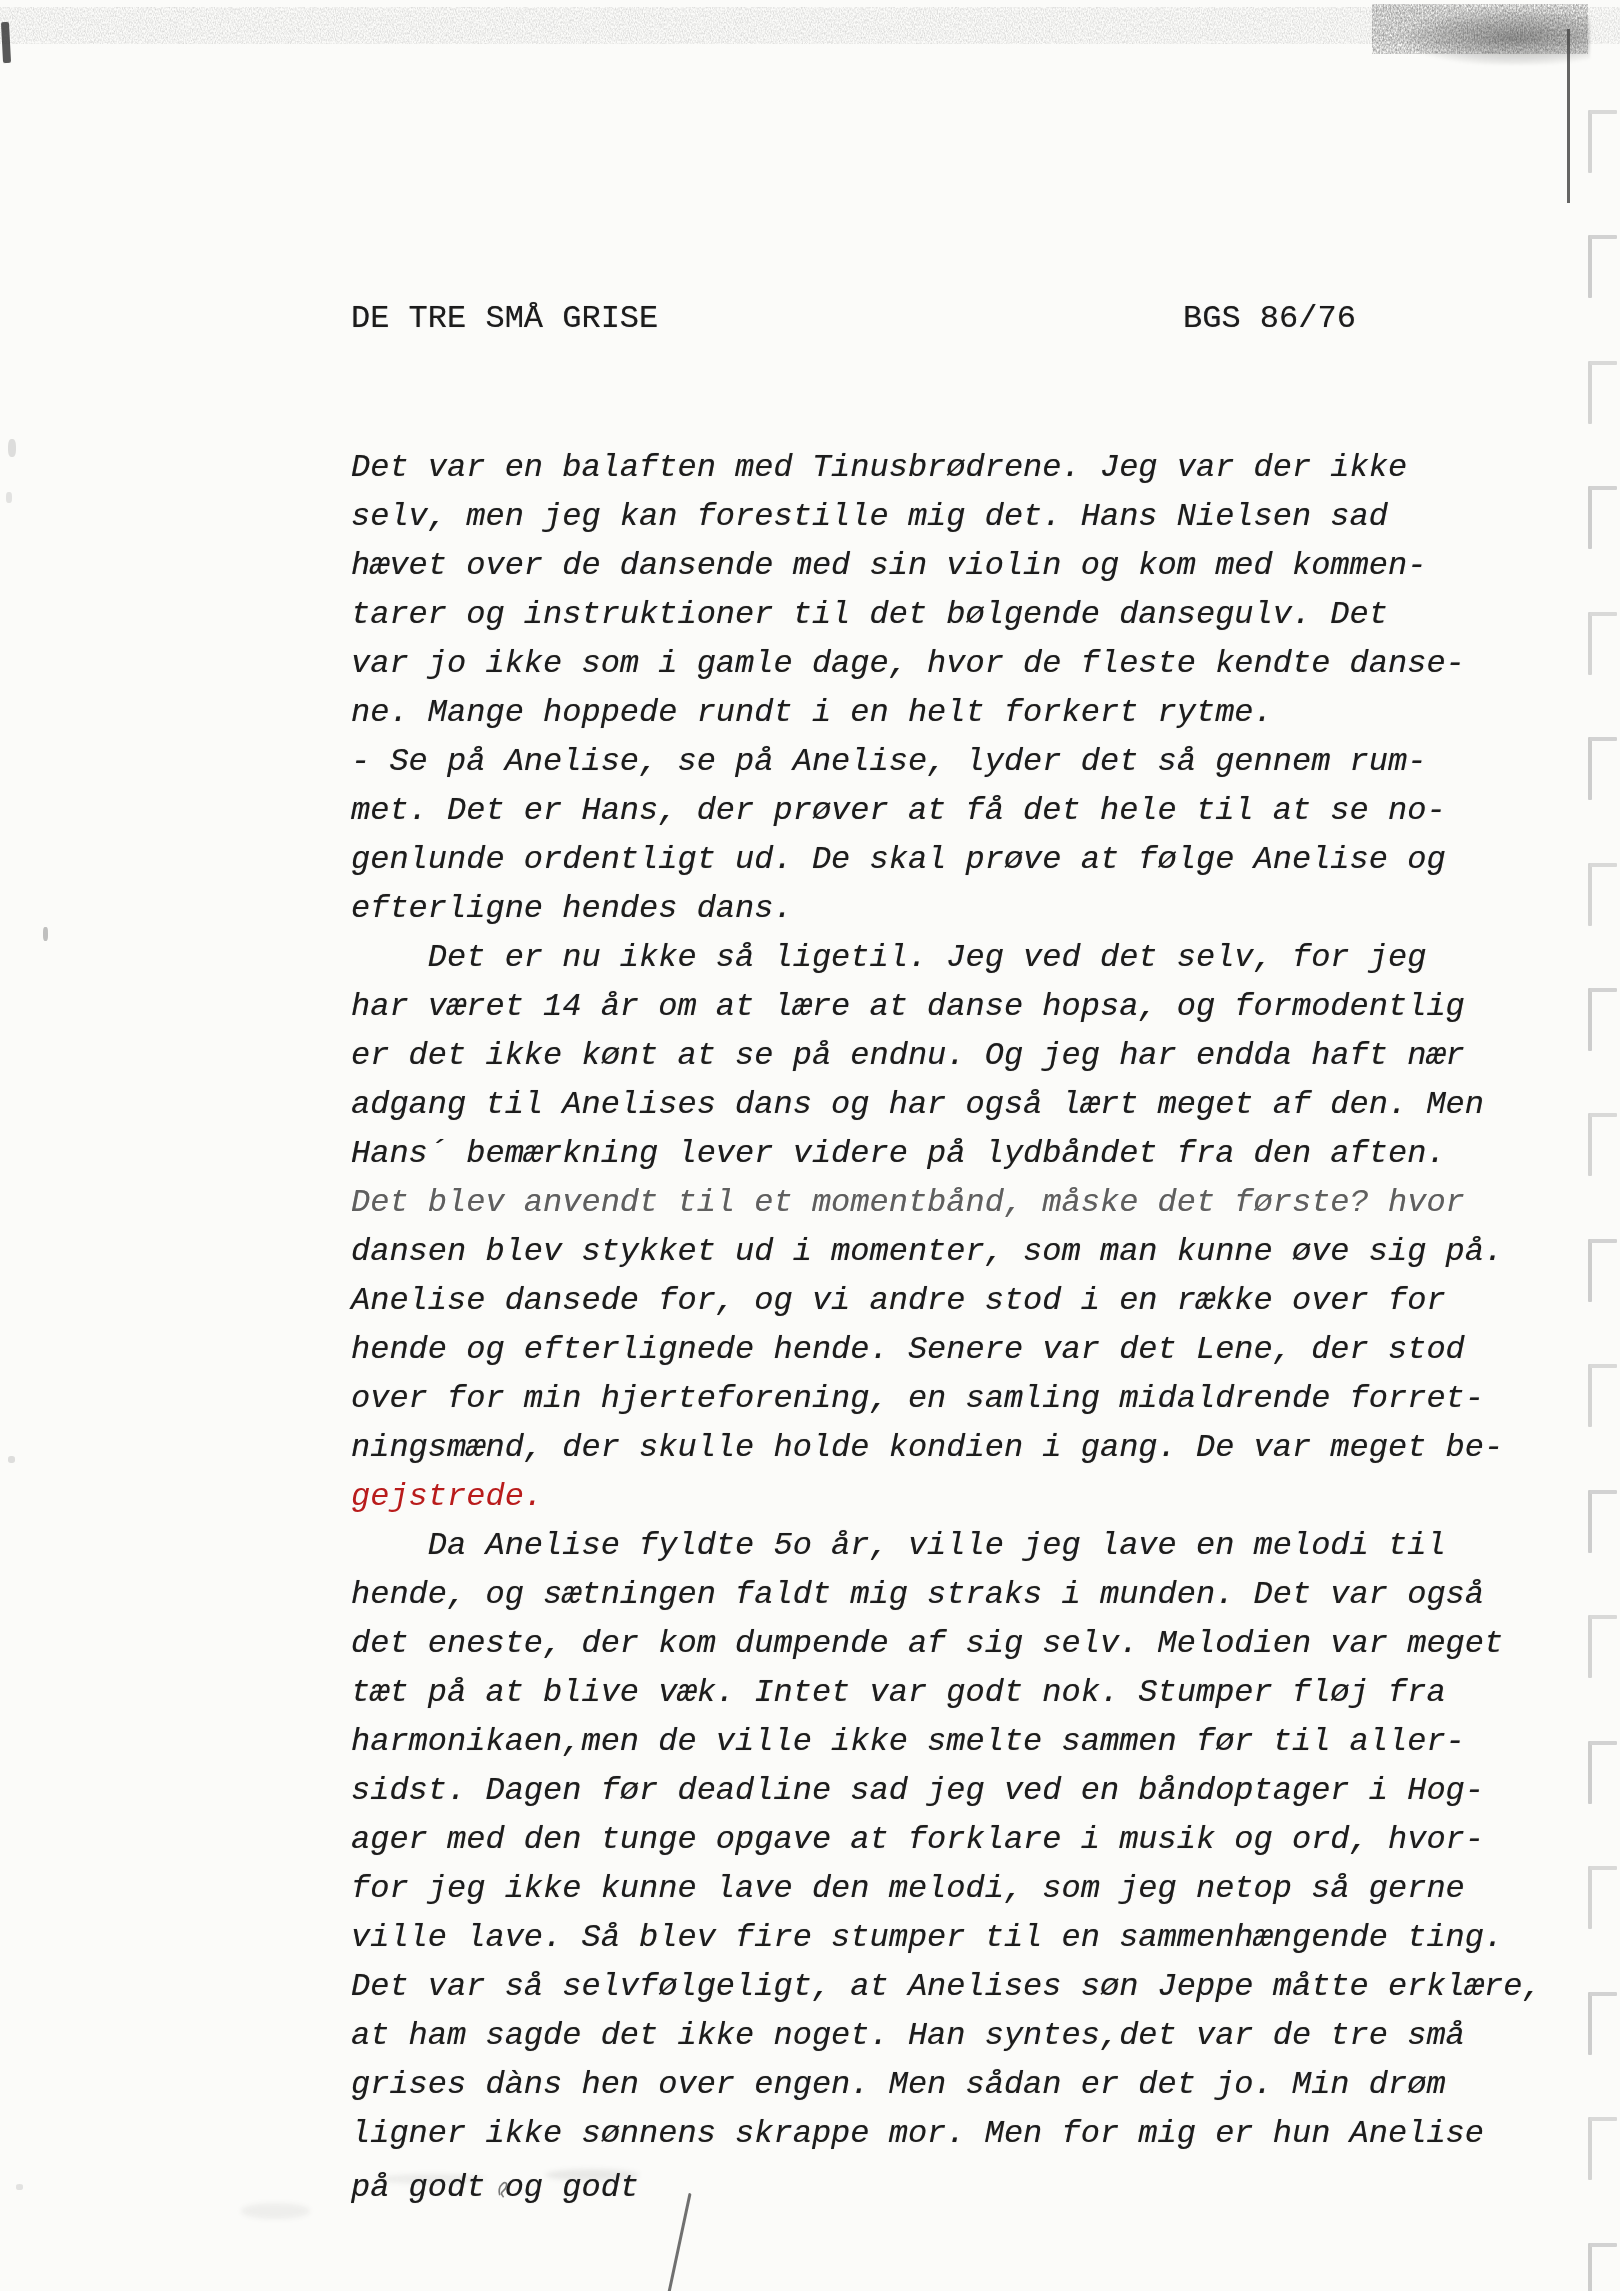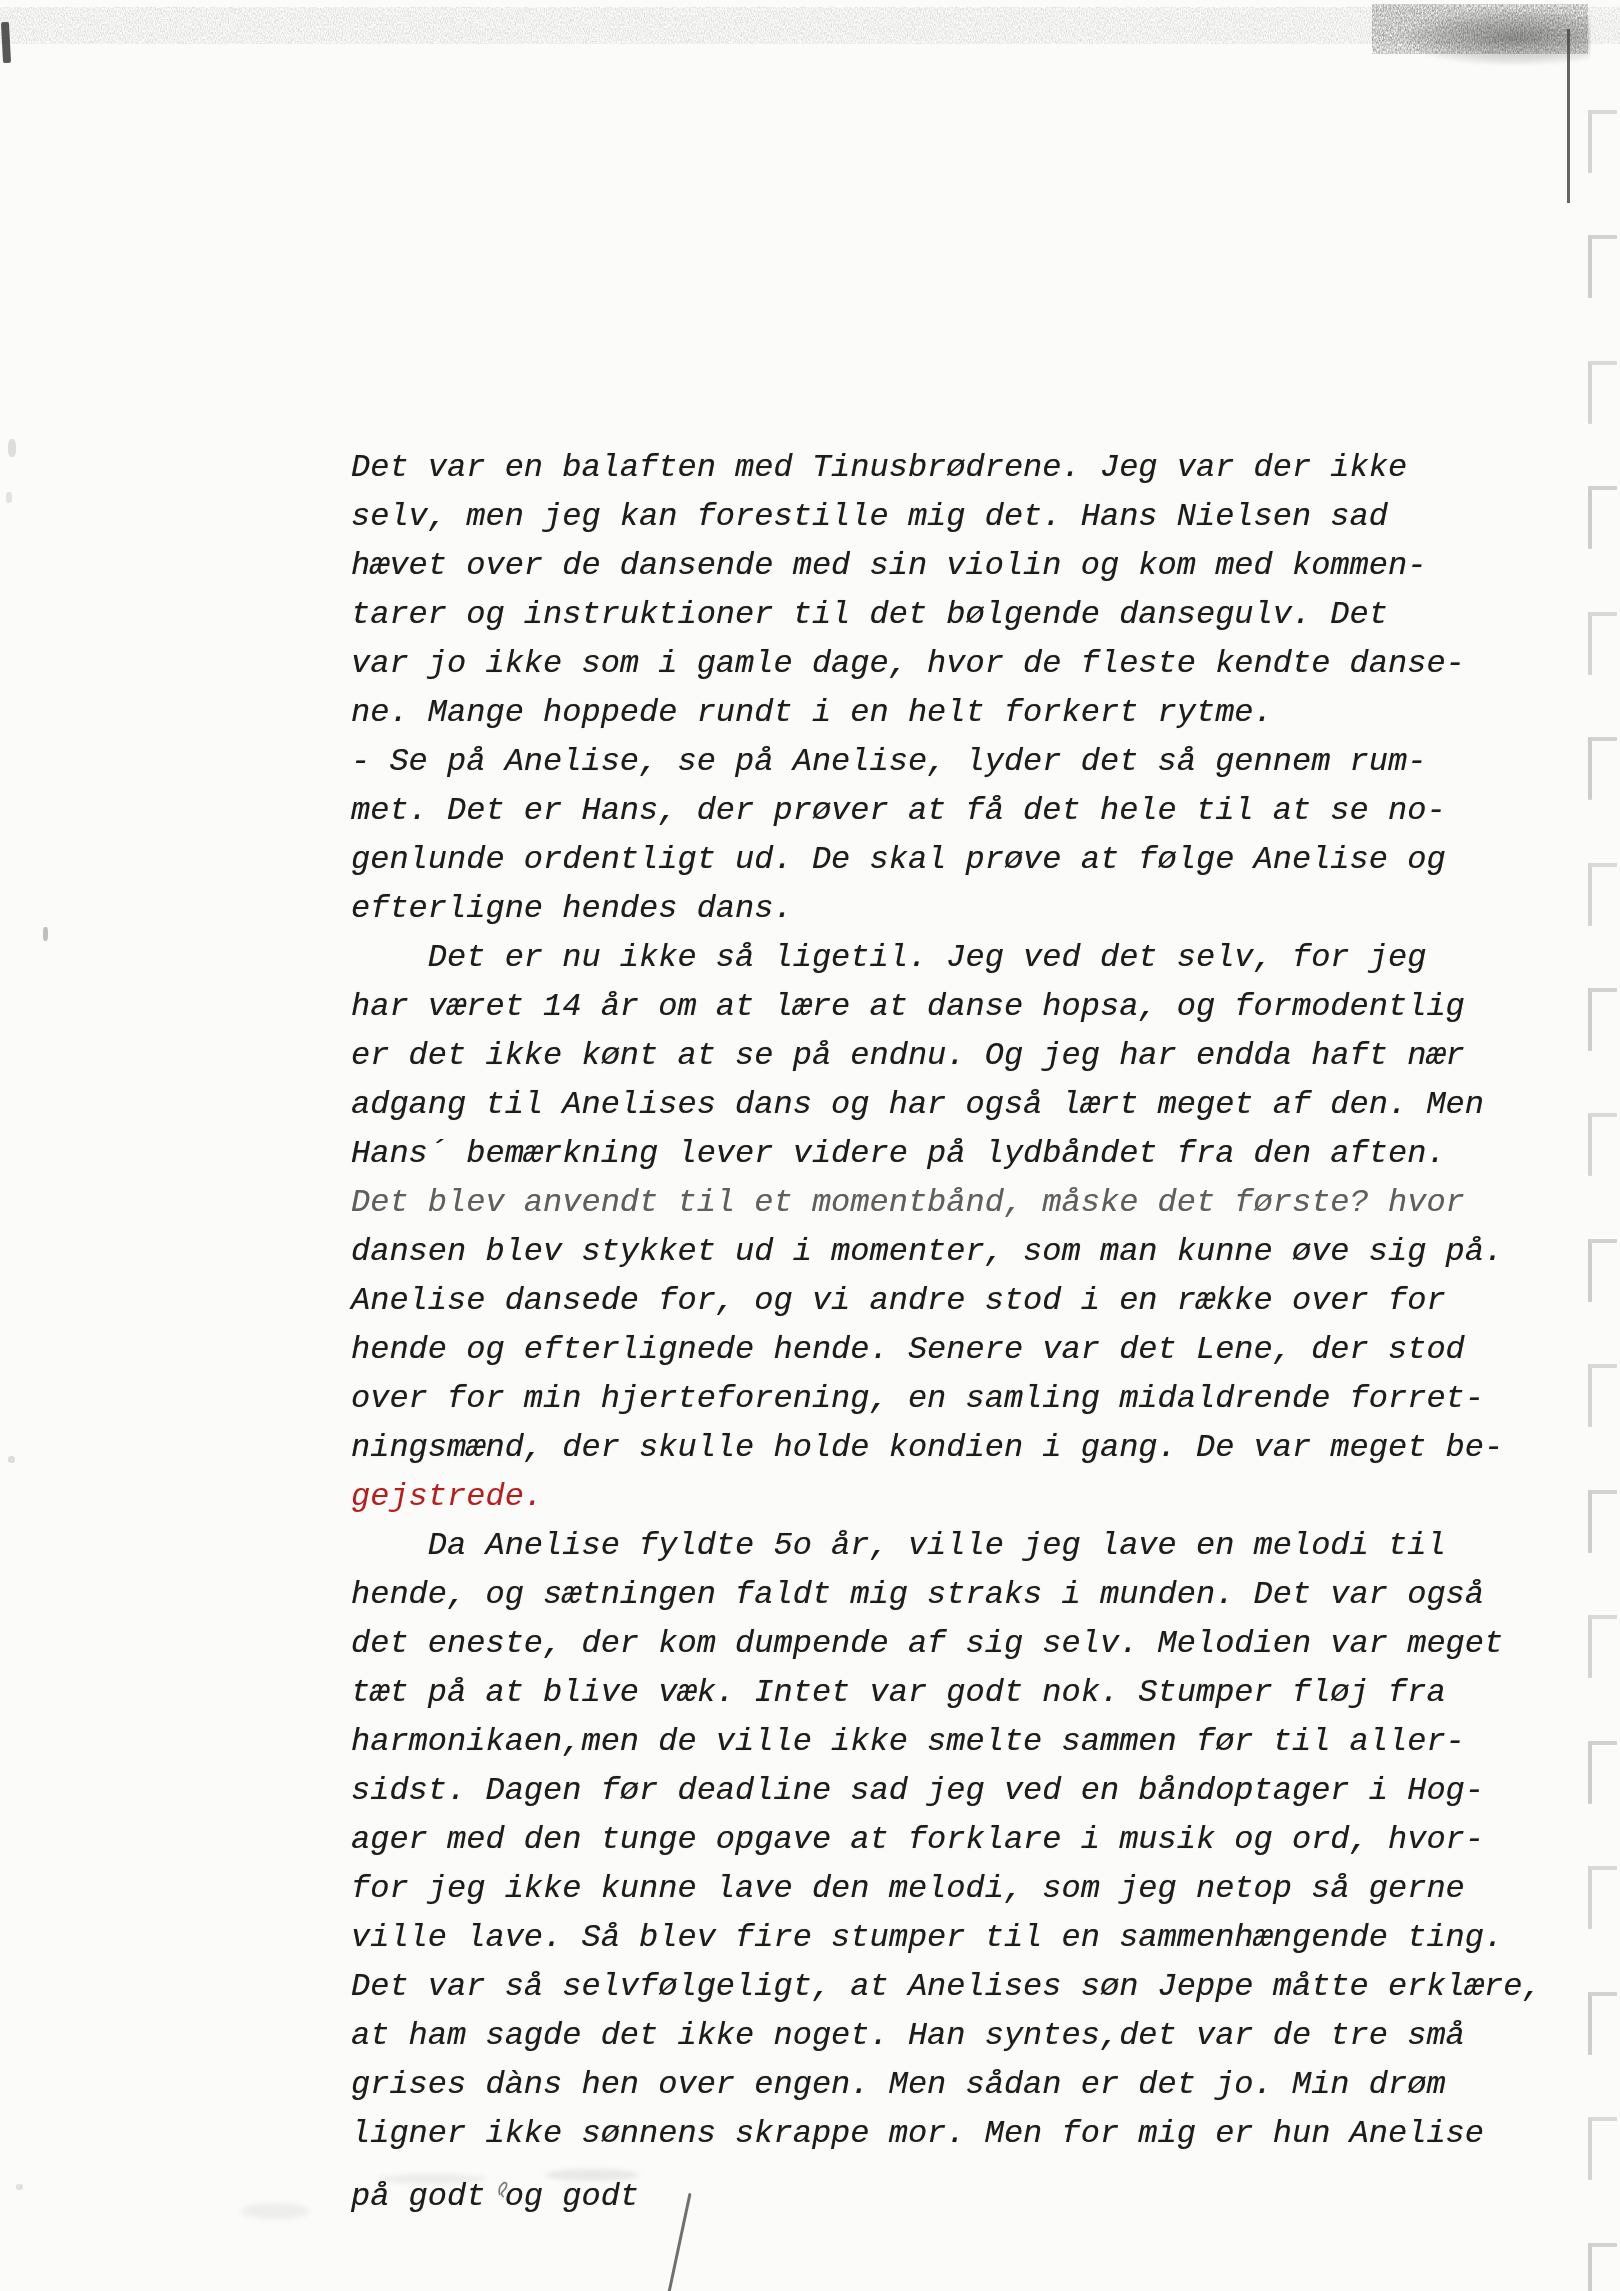--- a/index.html
+++ b/index.html
@@ -18,21 +18,21 @@
   .body-text{
     position:absolute;top:443px;left:351px;
     font-size:32px;line-height:49px;
     white-space:pre;
     text-shadow:0 0 0.7px rgba(25,25,25,0.5);
     font-style:italic;
   }
   .line{height:49px;}
   .line.dim{color:#5f5f5f;text-shadow:0 0 0.6px rgba(70,70,70,0.4);}
   .line.faded{color:#b91c1c;text-shadow:none;}
-  .line.gap{margin-top:14px;}
+  .line.gap{margin-top:5px;}
   
   .noise-svg{position:absolute;top:0;left:0;pointer-events:none;}
   .blob{
     position:absolute;left:1404px;top:9.8px;width:186px;height:55px;
     background:radial-gradient(ellipse at 60% 50%,rgba(55,55,55,0.45),rgba(90,90,90,0.18) 55%,transparent 75%);
     filter:blur(1px);
   }
   .corner-tick-left{
     position:absolute;left:2px;top:21.6px;width:7.8px;height:41px;
     background:#3c3c3c;opacity:.85;transform:rotate(-3deg);filter:blur(0.4px);
@@ -98,20 +98,24 @@
       <div class="rmark" style="top: 1364px;"></div>
       <div class="rmark" style="top: 1490px;"></div>
       <div class="rmark" style="top: 1615px;"></div>
       <div class="rmark" style="top: 1741px;"></div>
       <div class="rmark" style="top: 1866px;"></div>
       <div class="rmark" style="top: 1992px;"></div>
       <div class="rmark" style="top: 2117px;"></div>
       <div class="rmark" style="top: 2243px;"></div>
     </div>
 
+  <div class="header">
+    <span class="doc-title">DE TRE SMÅ GRISE</span>
+    <span class="doc-ref">BGS 86/76</span>
+  </div>
 
   <div class="body-text" id="body-lines"><div class="line">Det var en balaften med Tinusbrødrene. Jeg var der ikke</div><div class="line">selv, men jeg kan forestille mig det. Hans Nielsen sad</div><div class="line">hævet over de dansende med sin violin og kom med kommen-</div><div class="line">tarer og instruktioner til det bølgende dansegulv. Det</div><div class="line">var jo ikke som i gamle dage, hvor de fleste kendte danse-</div><div class="line">ne. Mange hoppede rundt i en helt forkert rytme.</div><div class="line">- Se på Anelise, se på Anelise, lyder det så gennem rum-</div><div class="line">met. Det er Hans, der prøver at få det hele til at se no-</div><div class="line">genlunde ordentligt ud. De skal prøve at følge Anelise og</div><div class="line">efterligne hendes dans.</div><div class="line">    Det er nu ikke så ligetil. Jeg ved det selv, for jeg</div><div class="line">har været 14 år om at lære at danse hopsa, og formodentlig</div><div class="line">er det ikke kønt at se på endnu. Og jeg har endda haft nær</div><div class="line">adgang til Anelises dans og har også lært meget af den. Men</div><div class="line">Hans´ bemærkning lever videre på lydbåndet fra den aften.</div><div class="line dim">Det blev anvendt til et momentbånd, måske det første? hvor</div><div class="line">dansen blev stykket ud i momenter, som man kunne øve sig på.</div><div class="line">Anelise dansede for, og vi andre stod i en række over for</div><div class="line">hende og efterlignede hende. Senere var det Lene, der stod</div><div class="line">over for min hjerteforening, en samling midaldrende forret-</div><div class="line">ningsmænd, der skulle holde kondien i gang. De var meget be-</div><div class="line faded">gejstrede.</div><div class="line">    Da Anelise fyldte 5o år, ville jeg lave en melodi til</div><div class="line">hende, og sætningen faldt mig straks i munden. Det var også</div><div class="line">det eneste, der kom dumpende af sig selv. Melodien var meget</div><div class="line">tæt på at blive væk. Intet var godt nok. Stumper fløj fra</div><div class="line">harmonikaen,men de ville ikke smelte sammen før til aller-</div><div class="line">sidst. Dagen før deadline sad jeg ved en båndoptager i Hog-</div><div class="line">ager med den tunge opgave at forklare i musik og ord, hvor-</div><div class="line">for jeg ikke kunne lave den melodi, som jeg netop så gerne</div><div class="line">ville lave. Så blev fire stumper til en sammenhængende ting.</div><div class="line">Det var så selvfølgeligt, at Anelises søn Jeppe måtte erklære,</div><div class="line">at ham sagde det ikke noget. Han syntes,det var de tre små</div><div class="line">grises dàns hen over engen. Men sådan er det jo. Min drøm</div><div class="line">ligner ikke sønnens skrappe mor. Men for mig er hun Anelise</div><div class="line gap">på godt og godt</div></div>
 
   <div class="smudge sm1"></div>
   <div class="smudge sm2"></div>
   <div class="smudge sm3"></div>
   <svg class="hand-squiggle" width="29" height="31" viewBox="0 0 30 32">
     <path d="M7 24 C4 13, 15 7, 14 14 C13 21, 5 19, 11 26" stroke="#5a5a5a" fill="none" stroke-width="1.7" opacity="0.8"></path>
   </svg>
   <div class="hand-slash"></div>

